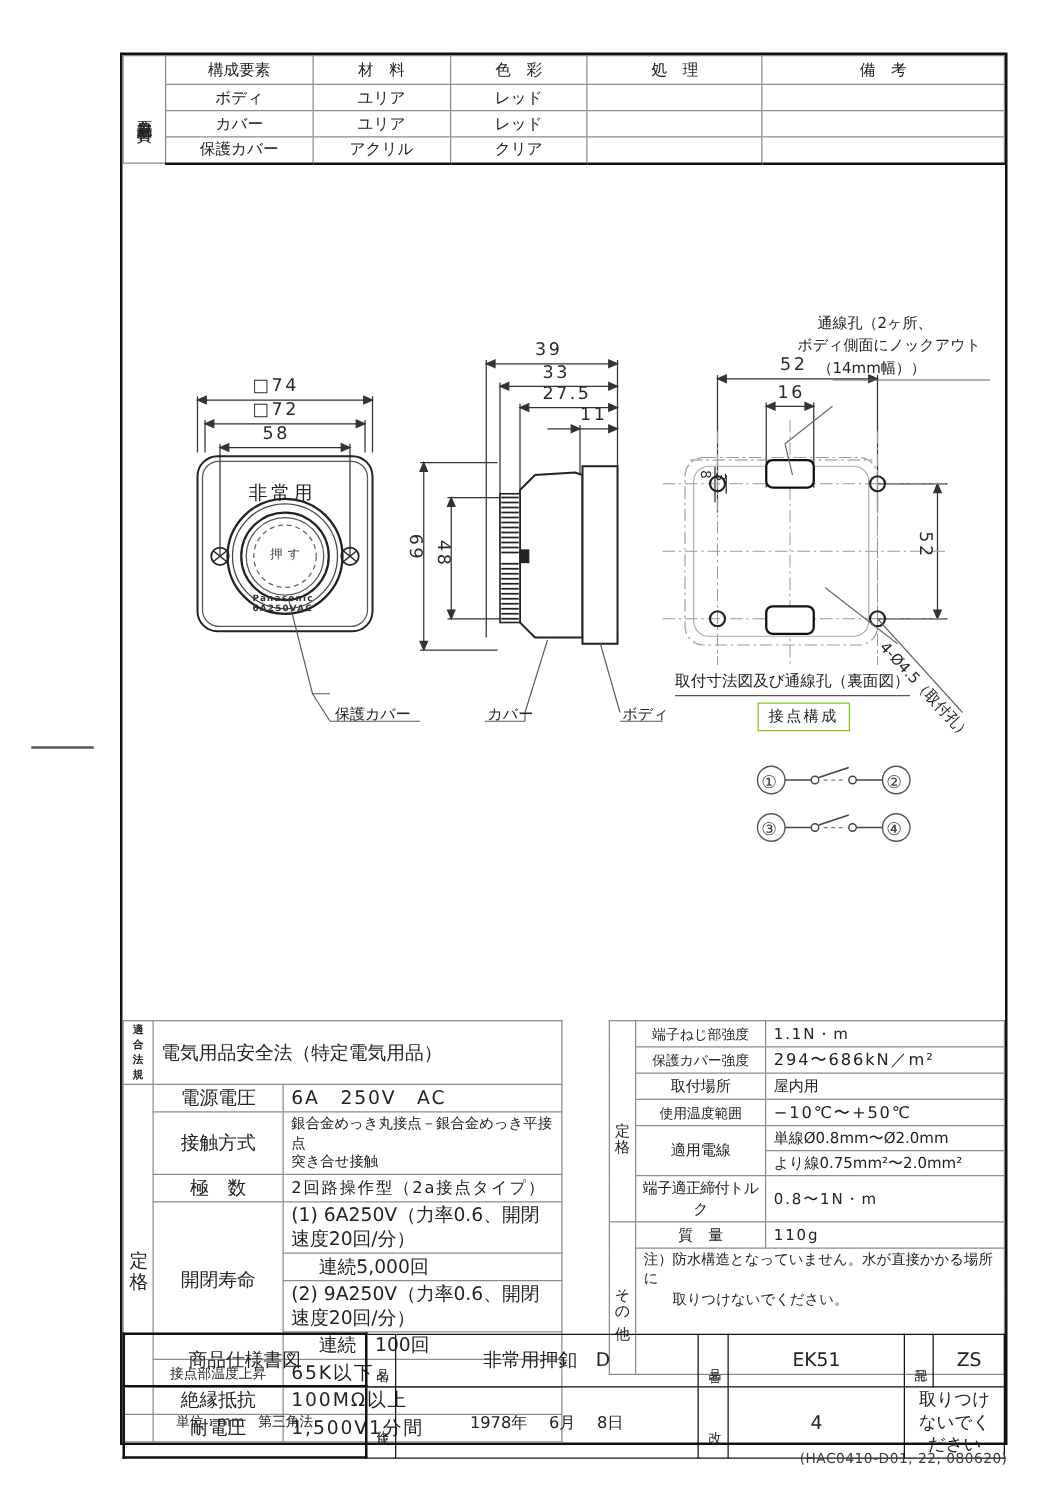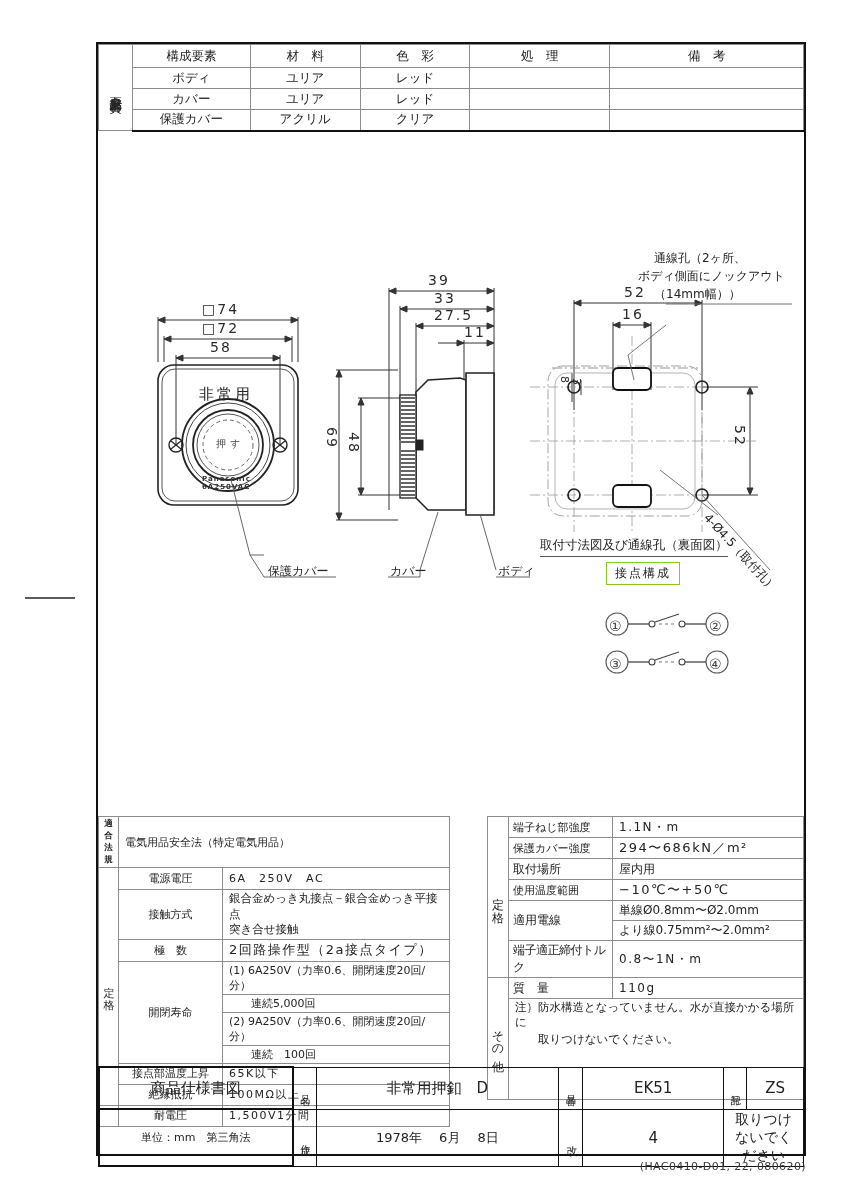--- a/index.html
+++ b/index.html
@@ -84,34 +84,34 @@
     font-size: 12px; color: #222;
     white-space: nowrap; line-height: 1.45;
   }
   .svgwrap { position: absolute; left: 0; top: 0; }
 
   
   #spec-left {
     position: absolute; left: 0; top: 772px;
     width: 352px;
   }
-  #spec-left td { font-size: 11px; }
+  #spec-left td { font-size: 15px; }
   #spec-left .lbl { width: 104px; text-align: center; }
   #spec-left .sidecell { width: 20px; }
   #spec-left .val { padding-left: 6px; }
   .bigval { font-size: 14px; letter-spacing: 1.5px; }
   .smallnote { font-size: 10.5px; letter-spacing: 0; }
 
   #spec-right {
     position: absolute; left: 389px; top: 772px;
     width: 317px;
   }
   #spec-right td { font-size: 12px; }
   #spec-right .sidecell { width: 21px; }
-  #spec-right .lbl { width: 104px; text-align: left; }
+  #spec-right .lbl { width: 104px; text-align: center; }
   #spec-right .val { padding-left: 6px; }
   .tight { letter-spacing: -0.5px; font-size: 10.5px; }
 
   
   #title-block {
     position: absolute; left: 0; top: 1022px;
     width: 706px;
   }
   #title-block td {
     border: 1px solid #111;

